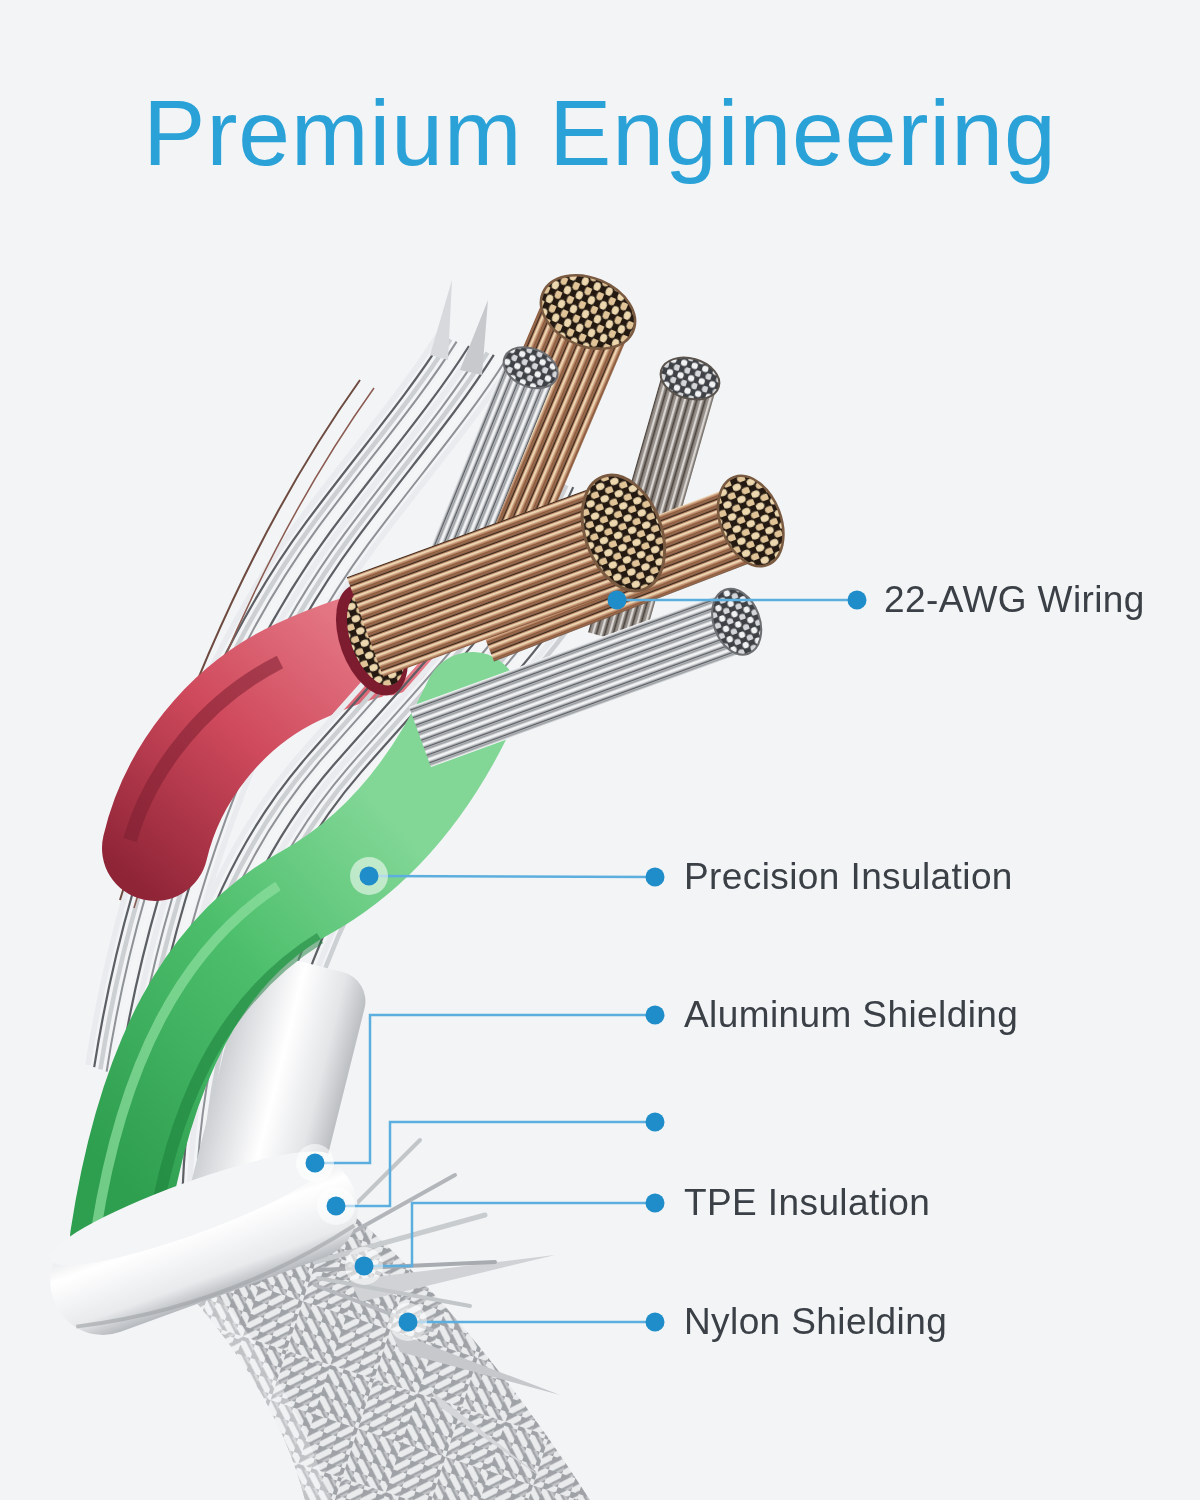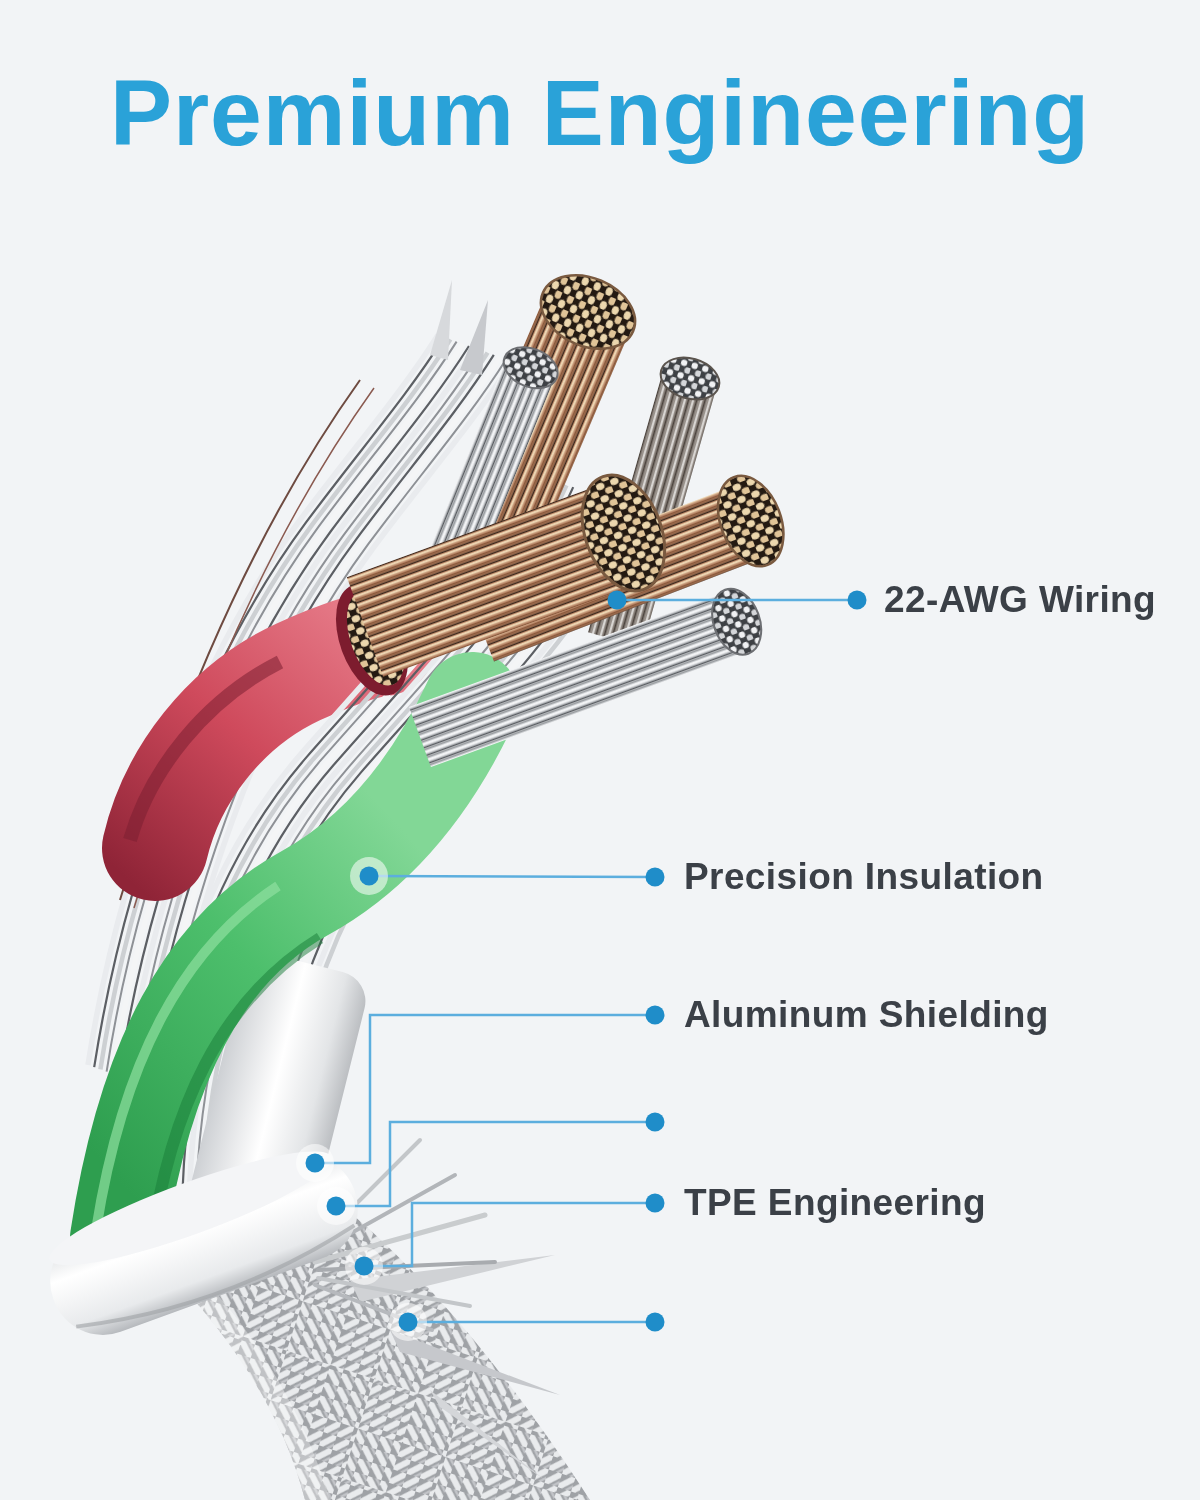--- a/index.html
+++ b/index.html
@@ -8,27 +8,27 @@
   }
   html,body{margin:0;padding:0;}
   body{
     width:1200px;height:1500px;position:relative;overflow:hidden;
     background:var(--bg);
     font-family:"Liberation Sans","DejaVu Sans",sans-serif;
   }
   .stage{position:absolute;inset:0;}
   svg.art{position:absolute;left:0;top:0;}
   .page-title{
-    position:absolute;left:0;top:60px;width:100%;
+    position:absolute;left:0;top:80px;width:100%;
     text-align:center;color:var(--title);
-    font-size:93px;font-weight:700;letter-spacing:1px;white-space:nowrap;
+    font-size:93px;font-weight:400;letter-spacing:1px;white-space:nowrap;
   }
   .callout-label{
     position:absolute;transform:translateY(-50%);
-    color:var(--label);font-size:37px;font-weight:700;
+    color:var(--label);font-size:37px;font-weight:400;
     letter-spacing:.4px;white-space:nowrap;
   }
   .lbl-awg      {left:884px;top:600px;}
   .lbl-precision{left:684px;top:877px;}
   .lbl-aluminum {left:684px;top:1015px;}
   .lbl-copper   {left:684px;top:1122px;}
   .lbl-tpe      {left:684px;top:1203px;}
   .lbl-nylon    {left:684px;top:1322px;}
   .lead{fill:none;stroke:var(--leader);stroke-width:2.5;}
   .dot{fill:var(--dot);}
@@ -267,14 +267,15 @@
       <circle class="dot" cx="408" cy="1322" r="9.5"></circle>
       <circle class="dot" cx="655" cy="1322" r="9.5"></circle>
     </g>
   </svg>
 
   <div class="page-title">Premium Engineering</div>
 
   <div class="callout-label lbl-awg">22-AWG Wiring</div>
   <div class="callout-label lbl-aluminum">Aluminum Shielding</div>
   <div class="callout-label lbl-precision">Precision Insulation</div>
-  <div class="callout-label lbl-tpe">TPE Engineering</div>
+  <div class="callout-label lbl-tpe">TPE Insulation</div>
+  <div class="callout-label lbl-nylon">Nylon Shielding</div>
 </div>
 
 </body></html>

